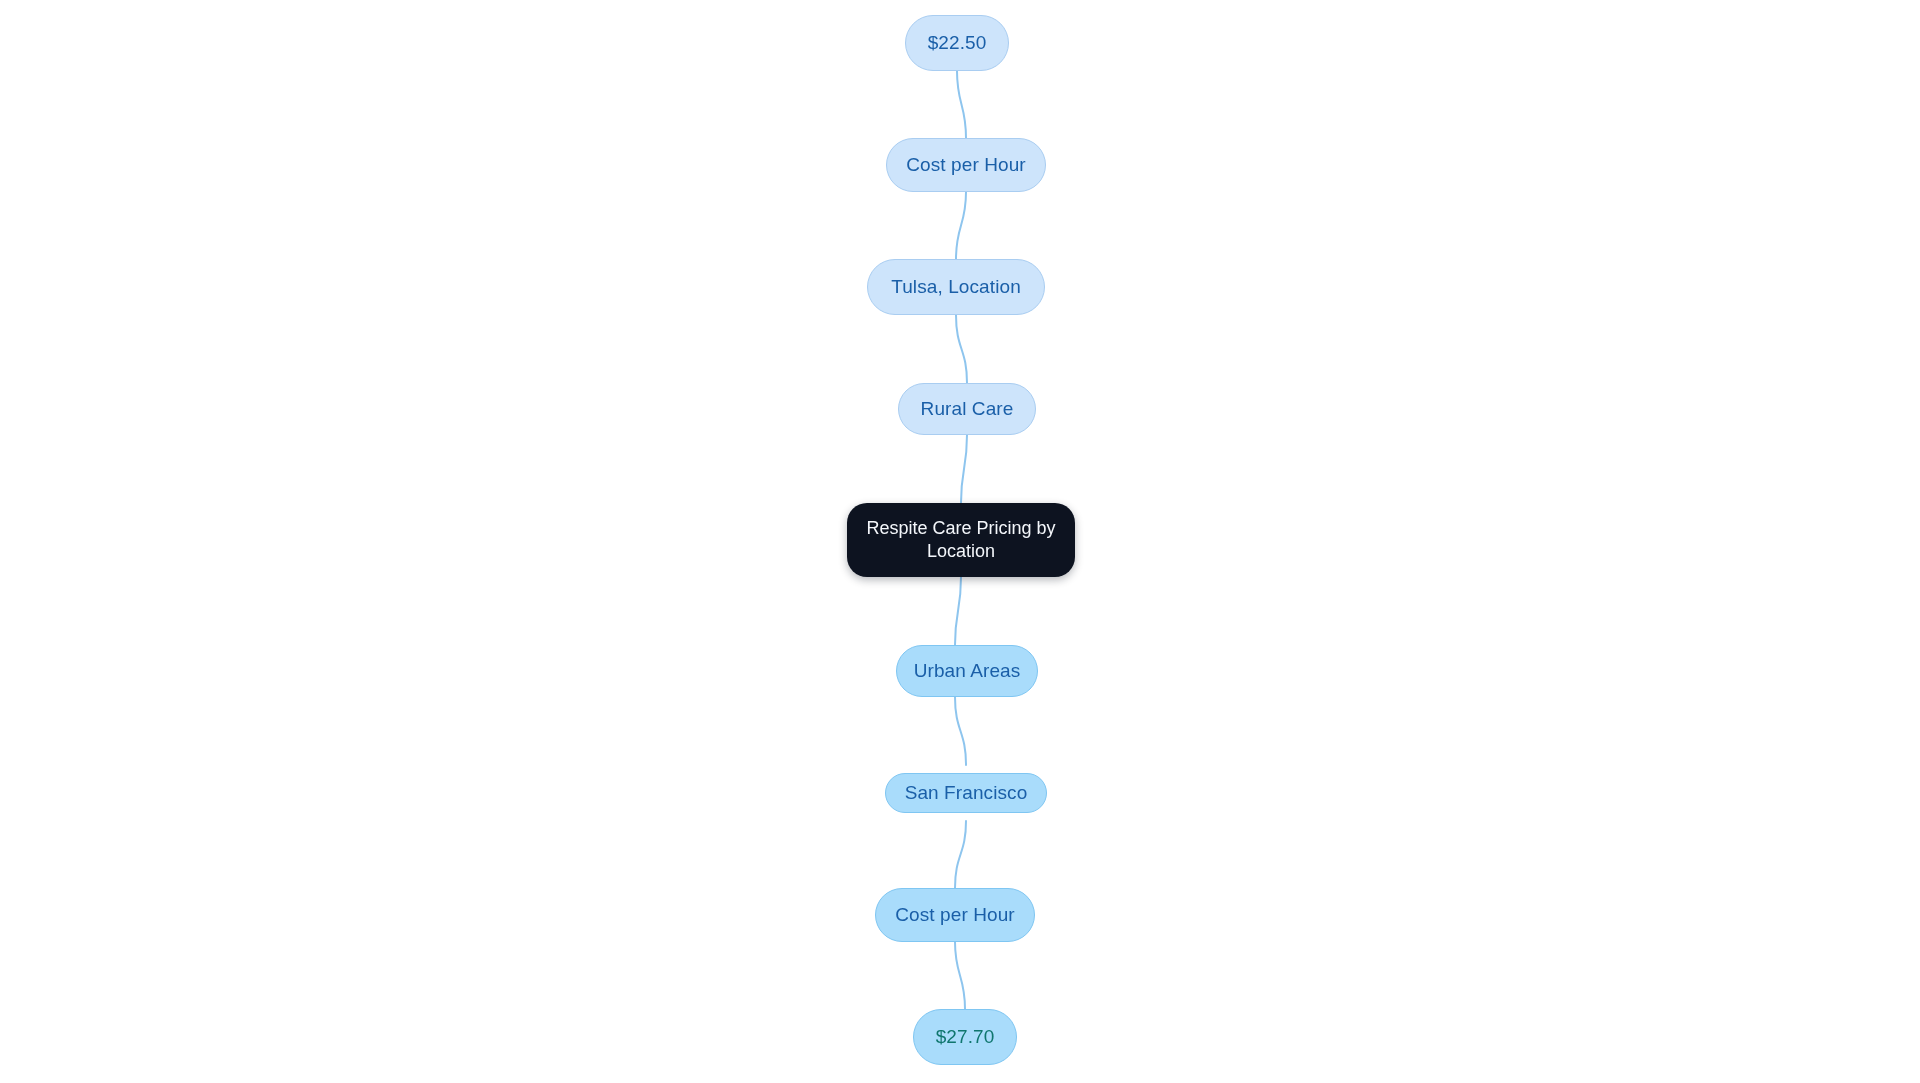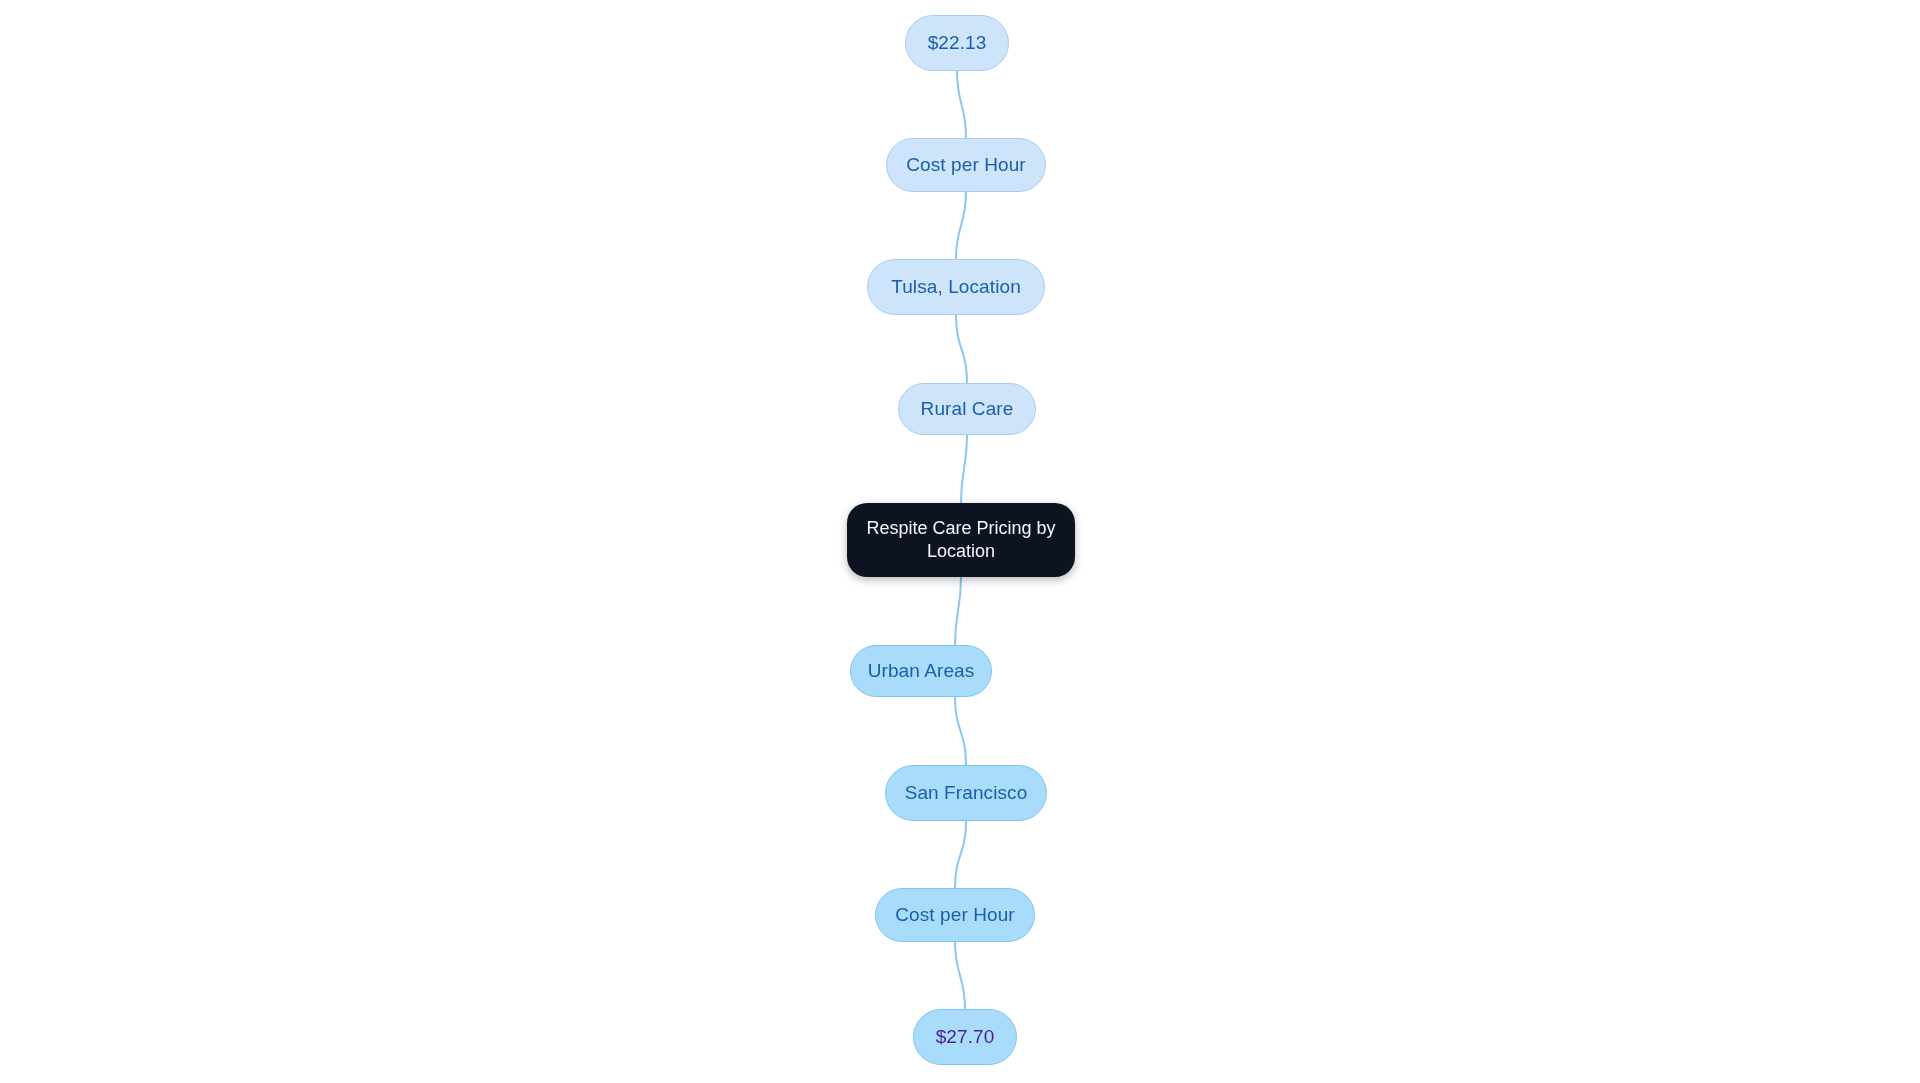--- a/index.html
+++ b/index.html
@@ -81,48 +81,48 @@
       <path d="M 967 383 C 967 349, 956 349, 956 315" fill="none" stroke="#8ec5ee" stroke-width="2" stroke-linecap="round"></path>
       <path d="M 956 259 C 956 225.5, 966 225.5, 966 192" fill="none" stroke="#8ec5ee" stroke-width="2" stroke-linecap="round"></path>
       <path d="M 966 138 C 966 104.5, 957 104.5, 957 71" fill="none" stroke="#8ec5ee" stroke-width="2" stroke-linecap="round"></path>
       <path d="M 961 577 C 961 611, 955 611, 955 645" fill="none" stroke="#8ec5ee" stroke-width="2" stroke-linecap="round"></path>
       <path d="M 955 697 C 955 731, 966 731, 966 765" fill="none" stroke="#8ec5ee" stroke-width="2" stroke-linecap="round"></path>
       <path d="M 966 821 C 966 854.5, 955 854.5, 955 888" fill="none" stroke="#8ec5ee" stroke-width="2" stroke-linecap="round"></path>
       <path d="M 955 942 C 955 975.5, 965 975.5, 965 1009" fill="none" stroke="#8ec5ee" stroke-width="2" stroke-linecap="round"></path>
     </svg>
 
   <div class="node node-branch node-pale" style="left: 957px; top: 43px; width: 104px; height: 56px; background: rgb(205, 228, 251); border-color: rgb(169, 205, 241); color: rgb(26, 95, 168);">
-    <span>$22.13</span>
+    <span>$22.50</span>
   </div>
 
   <div class="node node-branch node-pale" style="left: 966px; top: 165px; width: 160px; height: 54px; background: rgb(205, 228, 251); border-color: rgb(169, 205, 241); color: rgb(26, 95, 168);">
     <span>Cost per Hour</span>
   </div>
 
   <div class="node node-branch node-pale" style="left: 956px; top: 287px; width: 178px; height: 56px; background: rgb(205, 228, 251); border-color: rgb(169, 205, 241); color: rgb(26, 95, 168);">
     <span>Tulsa, Location</span>
   </div>
 
   <div class="node node-branch node-pale" style="left: 967px; top: 409px; width: 138px; height: 52px; background: rgb(205, 228, 251); border-color: rgb(169, 205, 241); color: rgb(26, 95, 168);">
     <span>Rural Care</span>
   </div>
 
   <div class="node node-root" style="left: 961px; top: 540px; width: 228px; height: 74px; background: rgb(13, 19, 32); color: rgb(244, 247, 251);">
     <span class="root-text">Respite Care Pricing by Location</span>
   </div>
 
-  <div class="node node-branch node-sky" style="left: 921px; top: 671px; width: 142px; height: 52px; background: rgb(169, 220, 251); border-color: rgb(127, 198, 242); color: rgb(26, 95, 168);">
+  <div class="node node-branch node-sky" style="left: 967px; top: 671px; width: 142px; height: 52px; background: rgb(169, 220, 251); border-color: rgb(127, 198, 242); color: rgb(26, 95, 168);">
     <span>Urban Areas</span>
   </div>
 
-  <div class="node node-branch node-sky" style="left: 966px; top: 793px; width: 162px; height: 56px; background: rgb(169, 220, 251); border-color: rgb(127, 198, 242); color: rgb(26, 95, 168);">
+  <div class="node node-branch node-sky" style="left: 966px; top: 793px; width: 162px; height: 40px; background: rgb(169, 220, 251); border-color: rgb(127, 198, 242); color: rgb(26, 95, 168);">
     <span>San Francisco</span>
   </div>
 
   <div class="node node-branch node-sky" style="left: 955px; top: 915px; width: 160px; height: 54px; background: rgb(169, 220, 251); border-color: rgb(127, 198, 242); color: rgb(26, 95, 168);">
     <span>Cost per Hour</span>
   </div>
 
-  <div class="node node-branch node-sky" style="left: 965px; top: 1037px; width: 104px; height: 56px; background: rgb(169, 220, 251); border-color: rgb(127, 198, 242); color: #4c1d95;">
+  <div class="node node-branch node-sky" style="left: 965px; top: 1037px; width: 104px; height: 56px; background: rgb(169, 220, 251); border-color: rgb(127, 198, 242); color: #0f766e;">
     <span>$27.70</span>
   </div>
 
 </div>
 
 </body></html>

